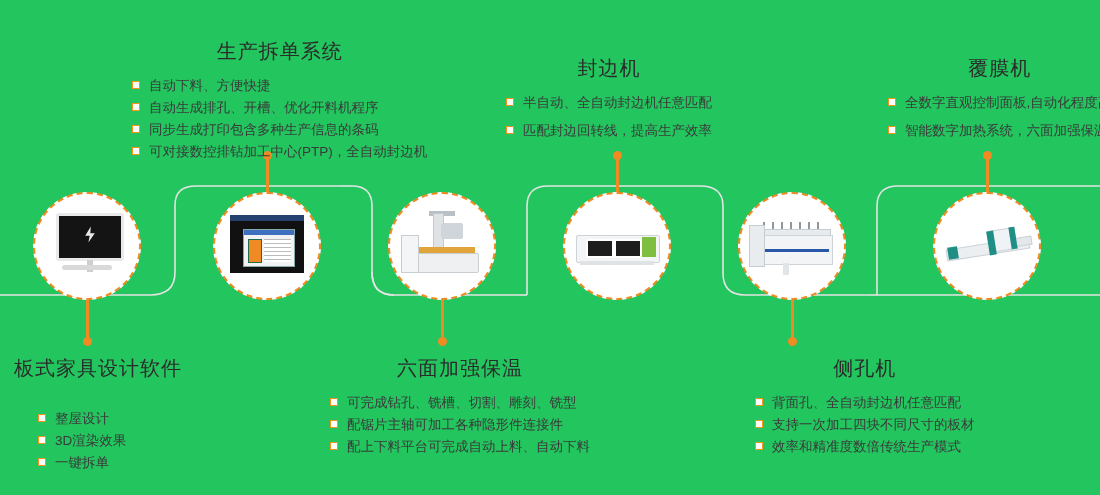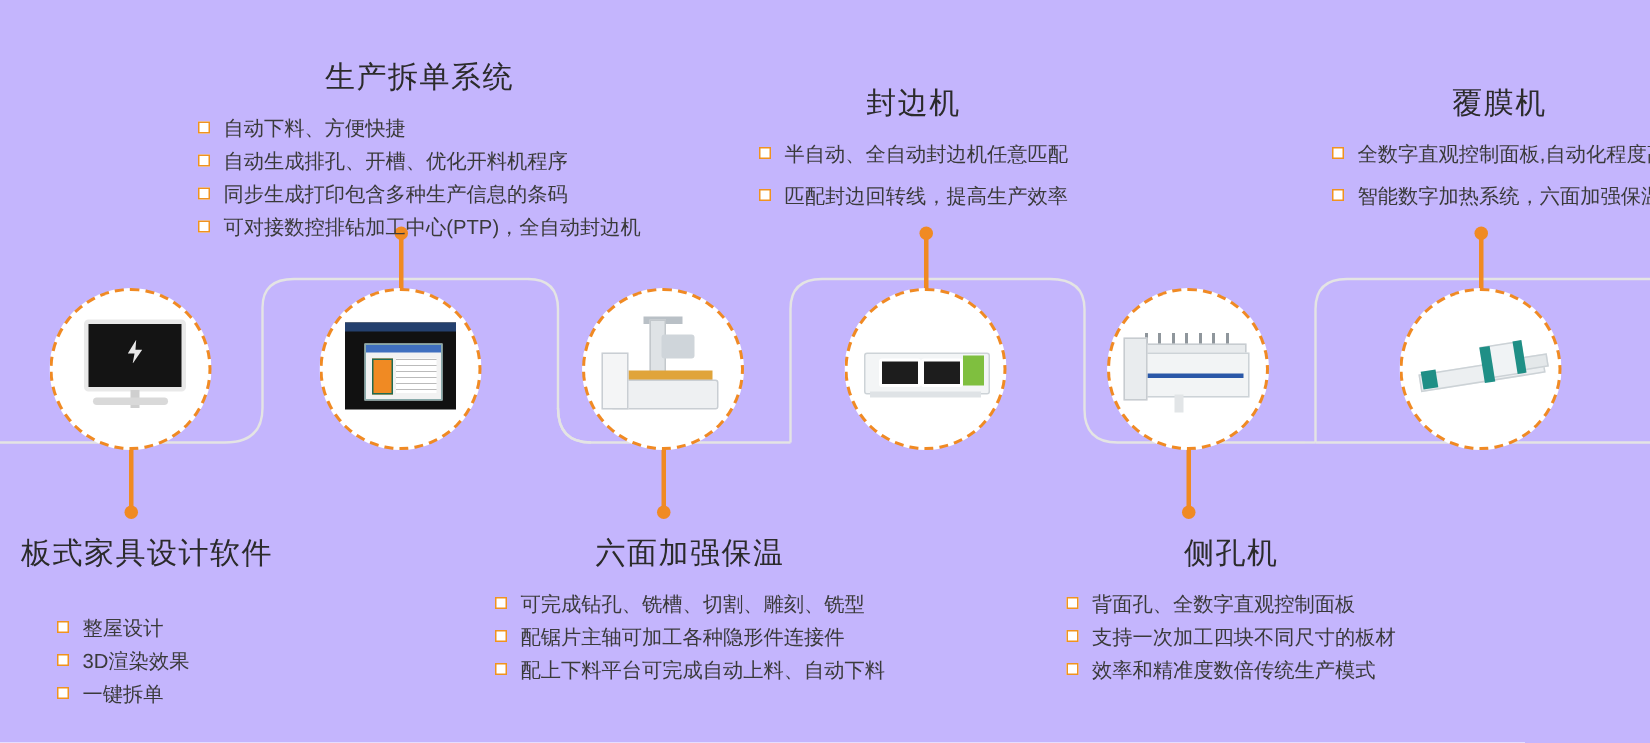--- a/index.html
+++ b/index.html
@@ -9,21 +9,21 @@
   }
   body {
     font-family: "Liberation Sans", "DejaVu Sans", sans-serif;
     color: #333333;
   }
   #stage {
     position: relative;
     width: 1100px;
     height: 495px;
     overflow: hidden;
-    background: #c4b5fd;
+    background: #22c55e;
   }
 
   
   .track-svg {
     position: absolute;
     left: 0; top: 0;
     width: 1100px; height: 495px;
     pointer-events: none;
   }
 
@@ -322,22 +322,22 @@
 
   <div class="block center" style="left:330px; top:355px;">
     <h3>六面加强保温</h3>
     <ul>
       <li><span class="bullet"></span><span>可完成钻孔、铣槽、切割、雕刻、铣型</span></li>
       <li><span class="bullet"></span><span>配锯片主轴可加工各种隐形件连接件</span></li>
       <li><span class="bullet"></span><span>配上下料平台可完成自动上料、自动下料</span></li>
     </ul>
   </div>
 
-  <div class="block center" style="left:711px; top:355px;">
+  <div class="block center" style="left:755px; top:355px;">
     <h3>侧孔机</h3>
     <ul>
-      <li><span class="bullet"></span><span>背面孔、全数字直观控制面板</span></li>
+      <li><span class="bullet"></span><span>背面孔、全自动封边机任意匹配</span></li>
       <li><span class="bullet"></span><span>支持一次加工四块不同尺寸的板材</span></li>
       <li><span class="bullet"></span><span>效率和精准度数倍传统生产模式</span></li>
     </ul>
   </div>
 
 </div>
 
 </body></html>

